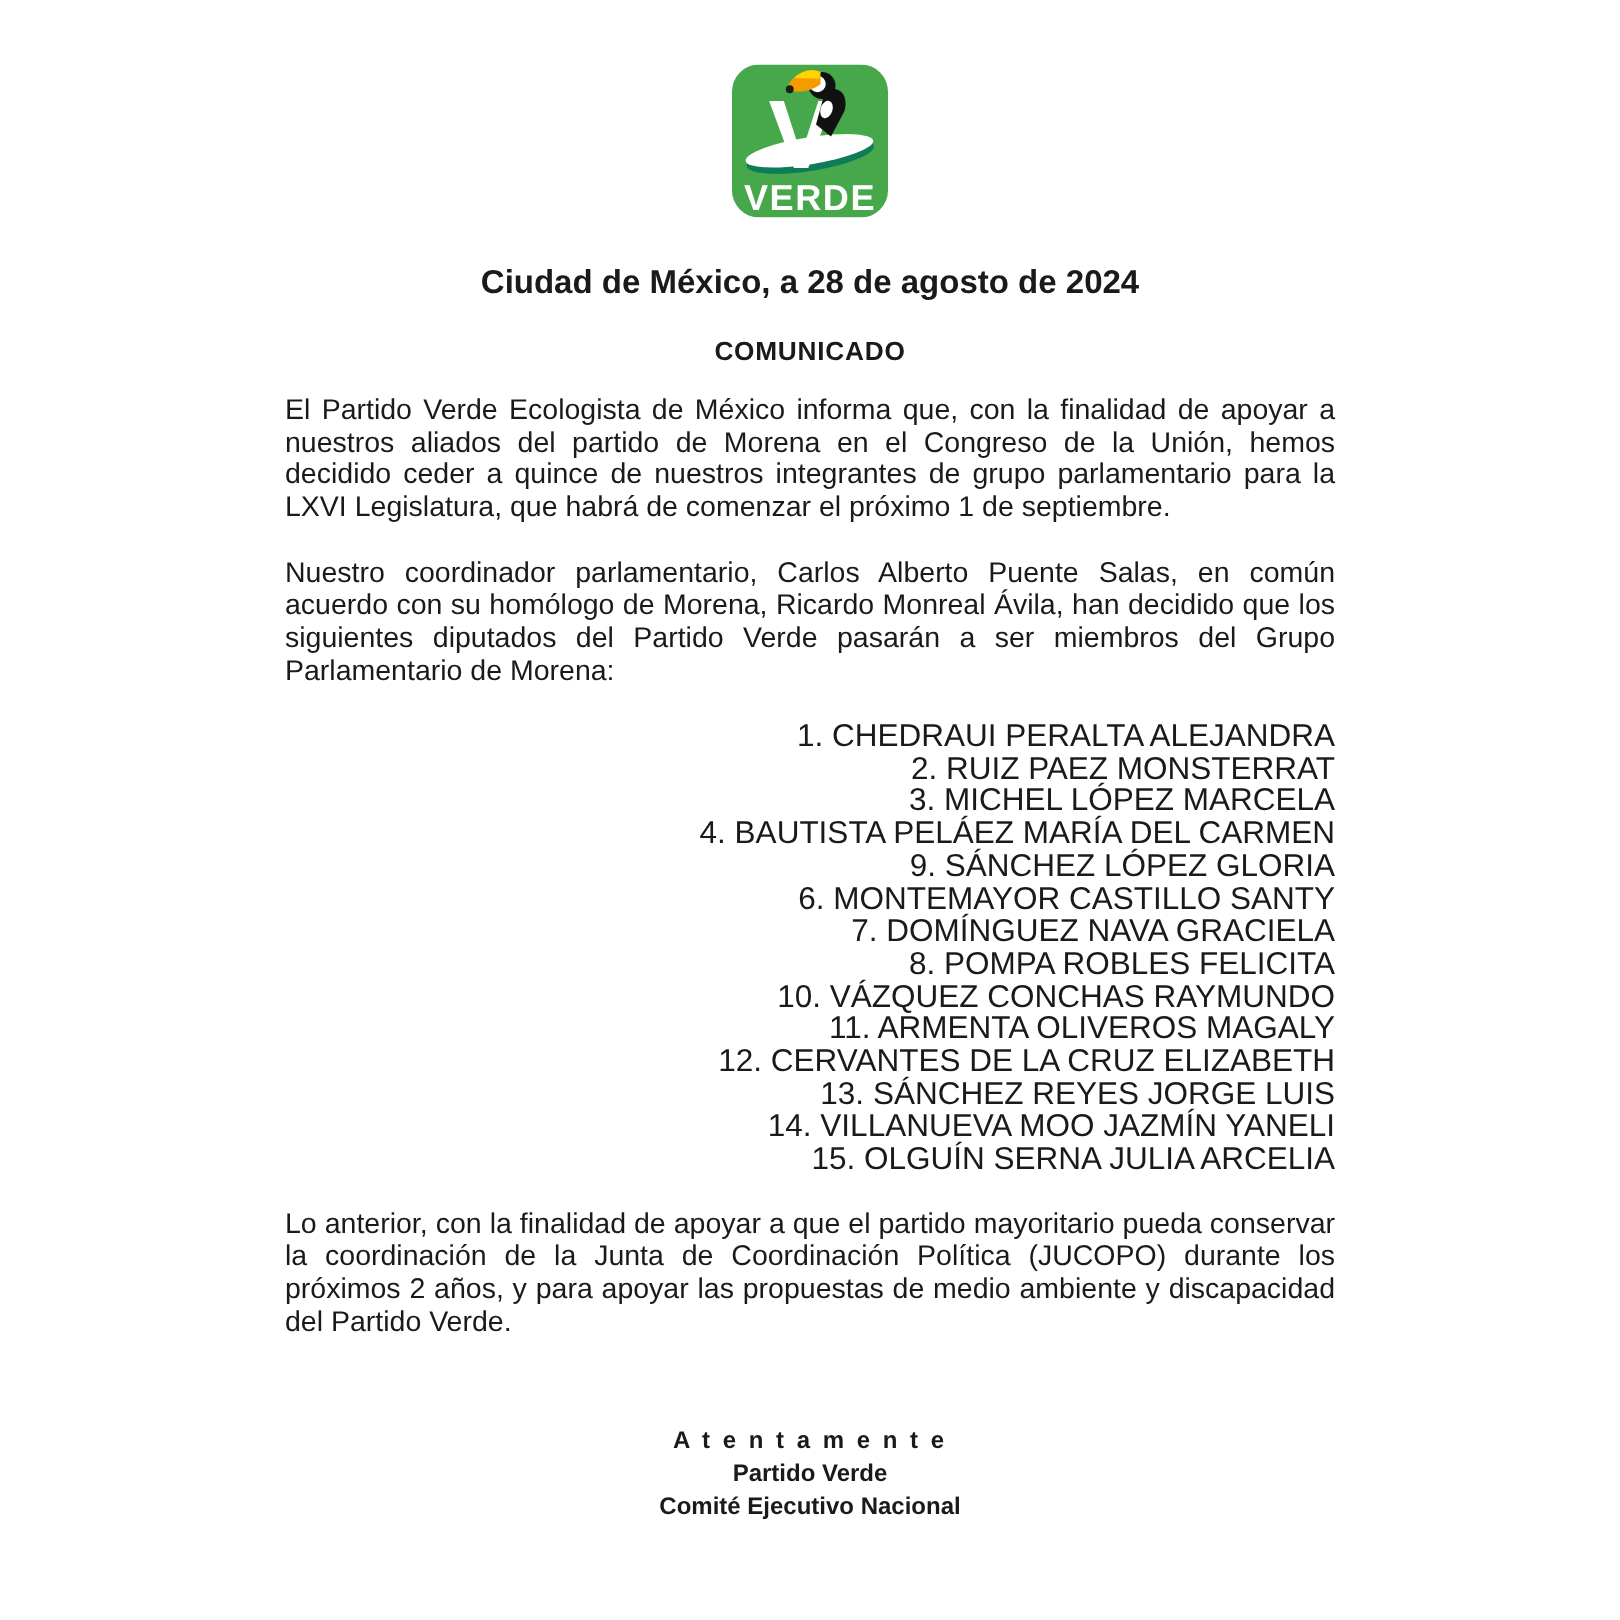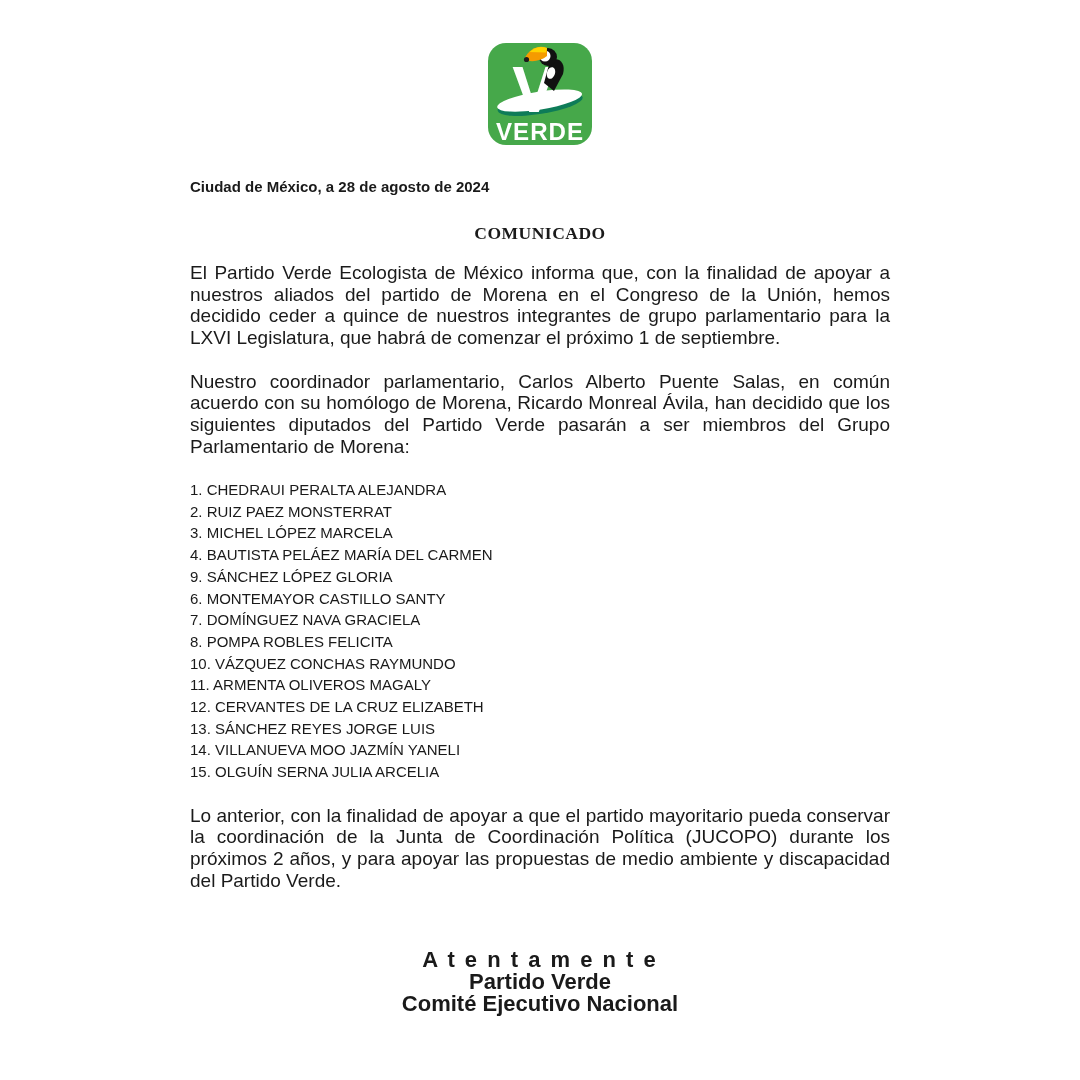--- a/index.html
+++ b/index.html
@@ -18,56 +18,56 @@
     font-family: "Liberation Sans", "DejaVu Sans", sans-serif;
     color: #1a1a1a;
     box-sizing: border-box;
     padding: 43px 190px 0 190px;
   }
   .logo-wrap {
     width: 104px;
     margin: 0 auto 27px auto;
   }
   .dateline {
-    text-align: left;
+    text-align: center;
     font-weight: bold;
-    font-size: 15px;
+    font-size: 22px;
     line-height: 22px;
     margin: 0 0 0 0;
   }
   .doc-title {
     text-align: center;
     font-weight: bold;
     font-size: 17.5px;
     line-height: 22px;
     letter-spacing: 0.5px;
     margin: 24px 0 18px 0;
-    font-family: Liberation Serif, serif;
   }
   .para {
     font-size: 19px;
     line-height: 21.7px;
     text-align: justify;
     margin: 0 0 21.7px 0;
   }
   .name-list {
     list-style: none;
     margin: 0 0 21.7px 0;
     padding: 0;
-    font-size: 15px;
+    font-size: 21px;
     line-height: 21.7px;
+    text-align: right;
   }
   .name-list li {
     white-space: nowrap;
   }
   .signature {
     margin-top: 58px;
     text-align: center;
     font-weight: bold;
-    font-size: 22px;
+    font-size: 16px;
     line-height: 22px;
   }
   .sig-closing {
     letter-spacing: 2px;
   }
 </style>
 </head>
 <body>
 
 <div class="page">

